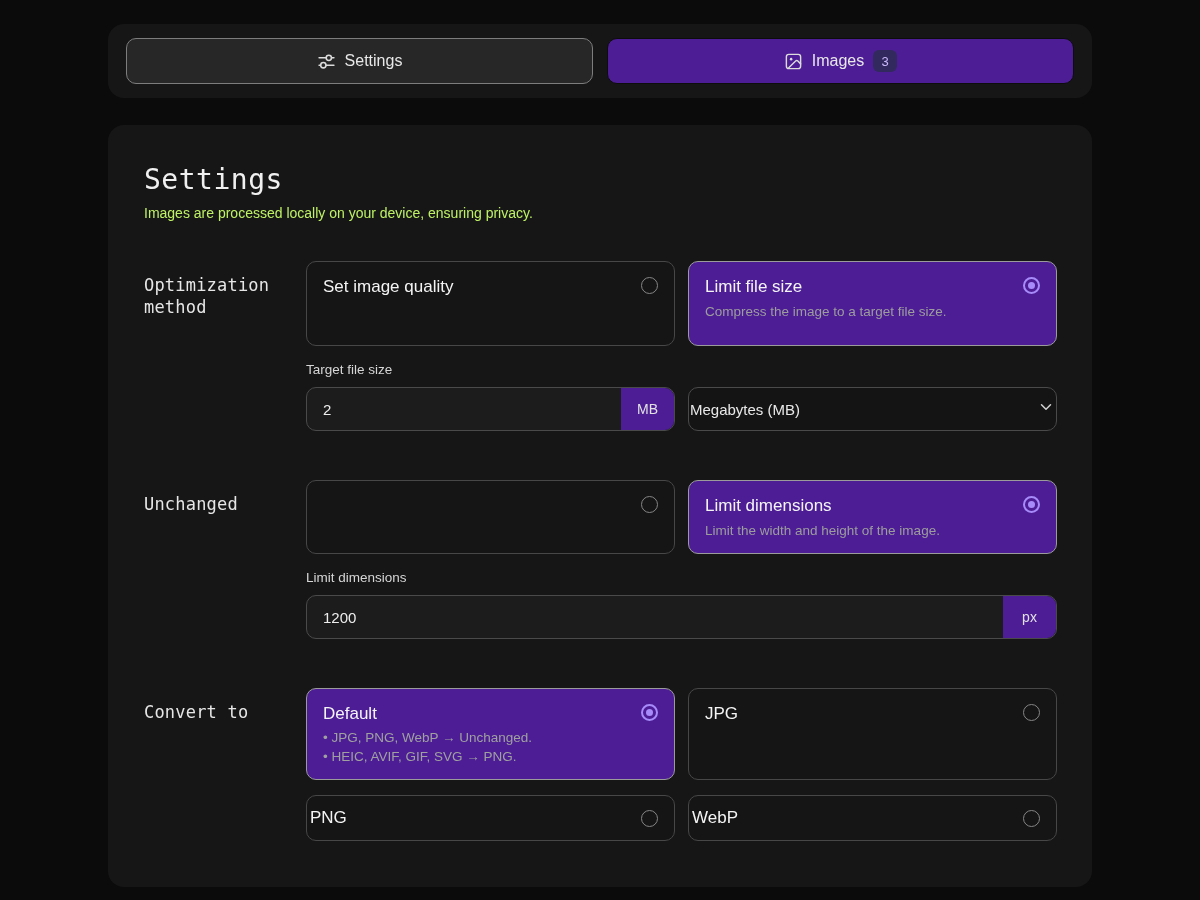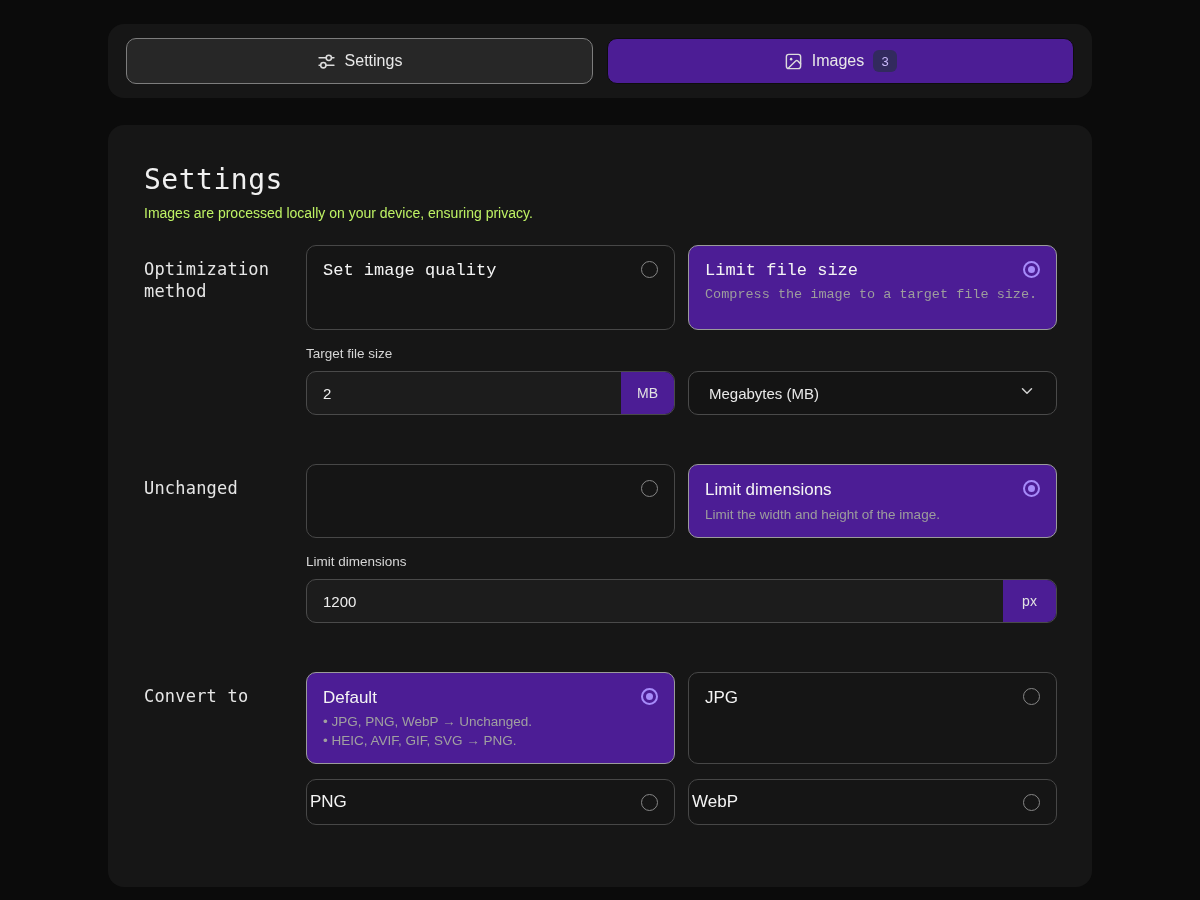--- a/index.html
+++ b/index.html
@@ -40,37 +40,37 @@
 
   
   .panel{
     position:absolute; left:108px; top:125px; width:984px; height:762px;
     background:#161616; border-radius:16px;
     padding:38px 35px 0 36px;
   }
   .page-title{ font-size:28px; font-weight:500; color:#f0f0f0; letter-spacing:0.5px; }
   .page-subtitle{ margin-top:9px; font-size:14px; color:#bef264; }
 
-  .sections{ margin-top:24px; }
+  .sections{ margin-top:40px; }
   .section{ display:grid; grid-template-columns:162px 1fr; }
   .section + .section{ margin-top:49px; }
   .section-label{
     font-size:17px; color:#e6e6e6; line-height:22px; padding-top:13px;
     letter-spacing:0.2px;
   }
 
   .cards{ display:grid; grid-template-columns:1fr 1fr; gap:13px; }
 
   .card{
     position:relative; background:#151515;
     border:1px solid #474747; border-radius:10px;
     padding:15px 16px; cursor:pointer;
   }
   .card.selected{ background:#4c1d95; border-color:#9b9b9b; }
-  .card.h-lg{ min-height:85px;font-family:Liberation Mono, monospace; }
+  .card.h-lg{ min-height:85px; }
   .card.h-md{ min-height:68px; }
   .card.h-xl{ min-height:89px; }
   .card.h-sm{ min-height:46px; padding:12px 3px; }
   .card-title{ font-size:17px; color:#f4f4f4; }
   .card-desc{ margin-top:7px; font-size:13.5px; color:#9d9d9d; }
   .card-bullet{ margin-top:6px; font-size:13.5px; color:#a0a0a0; }
   .card-bullet + .card-bullet{ margin-top:4px; }
 
   .radio{
     position:absolute; top:15px; right:16px;
@@ -101,21 +101,21 @@
     font-family:"Liberation Sans", sans-serif;
   }
   .input-suffix{
     width:53px; display:flex; align-items:center; justify-content:center;
     background:#4c1d95; color:#e2e2e2; font-size:14px;
   }
 
   .select{
     height:44px; background:#141414; border:1px solid #4a4a4a; border-radius:10px;
     display:flex; align-items:center; justify-content:space-between;
-    padding:0 20px; cursor:pointer;
+    padding:0 1px; cursor:pointer;
   }
   .select-value{ font-size:15px; color:#e8e8e8; }
 </style>
 </head>
 <body>
 
 <div class="tabbar">
   <div class="tab active">
     <span>
       <svg width="19" height="19" viewBox="0 0 18 18" fill="none" stroke="#dcdcdc" stroke-width="1.5" stroke-linecap="round">

